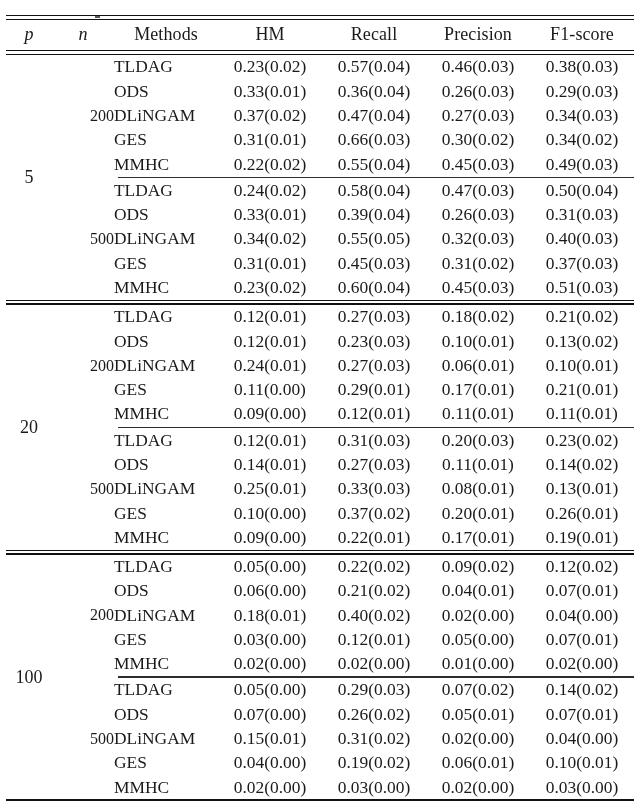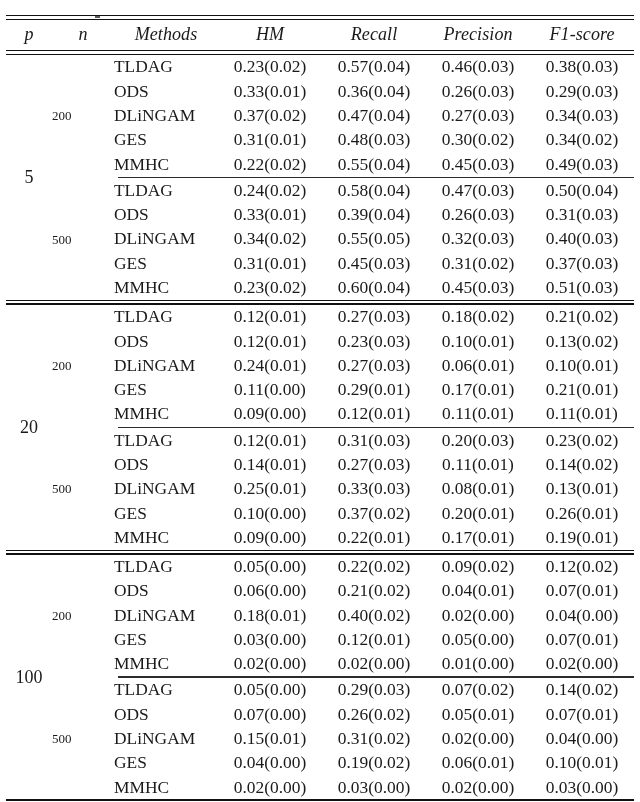--- a/index.html
+++ b/index.html
@@ -67,41 +67,40 @@
   tr.hrule-double .dbl::before { top: 0; }
   tr.hrule-double .dbl::after  { bottom: 0; }
 
   
   thead th {
     font-weight: normal;
     text-align: center;
     padding: 5px 0 7px 0;
     font-size: 18px;
     letter-spacing: .1px;
-    font-style: italic;
   }
   th.math {
     font-style: italic;
     font-family: "Liberation Serif", "DejaVu Serif", serif;
   }
 
   
   tbody td {
     text-align: center;
     padding: 3.45px 0;
     font-size: 17.4px;
     white-space: nowrap;
   }
   td.methods {
     text-align: left;
     padding-right: 4px;
   }
   td.nlabel {
-    text-align: left;
-    font-size: 13px;
+    text-align: right;
+    font-size: 16px;
   }
 
   
   td.plabel {
     text-align: center;
     font-size: 18px;
     vertical-align: middle;
     padding: 0;
   }
 
@@ -173,21 +172,21 @@
         <tr>
           <td class="methods">DLiNGAM</td>
           <td>0.37(0.02)</td>
           <td>0.47(0.04)</td>
           <td>0.27(0.03)</td>
           <td>0.34(0.03)</td>
         </tr>
         <tr>
           <td class="methods">GES</td>
           <td>0.31(0.01)</td>
-          <td>0.48(0.03)</td>
+          <td>0.66(0.03)</td>
           <td>0.30(0.02)</td>
           <td>0.34(0.02)</td>
         </tr>
         <tr>
           <td class="methods">MMHC</td>
           <td>0.22(0.02)</td>
           <td>0.55(0.04)</td>
           <td>0.45(0.03)</td>
           <td>0.49(0.03)</td>
         </tr>

